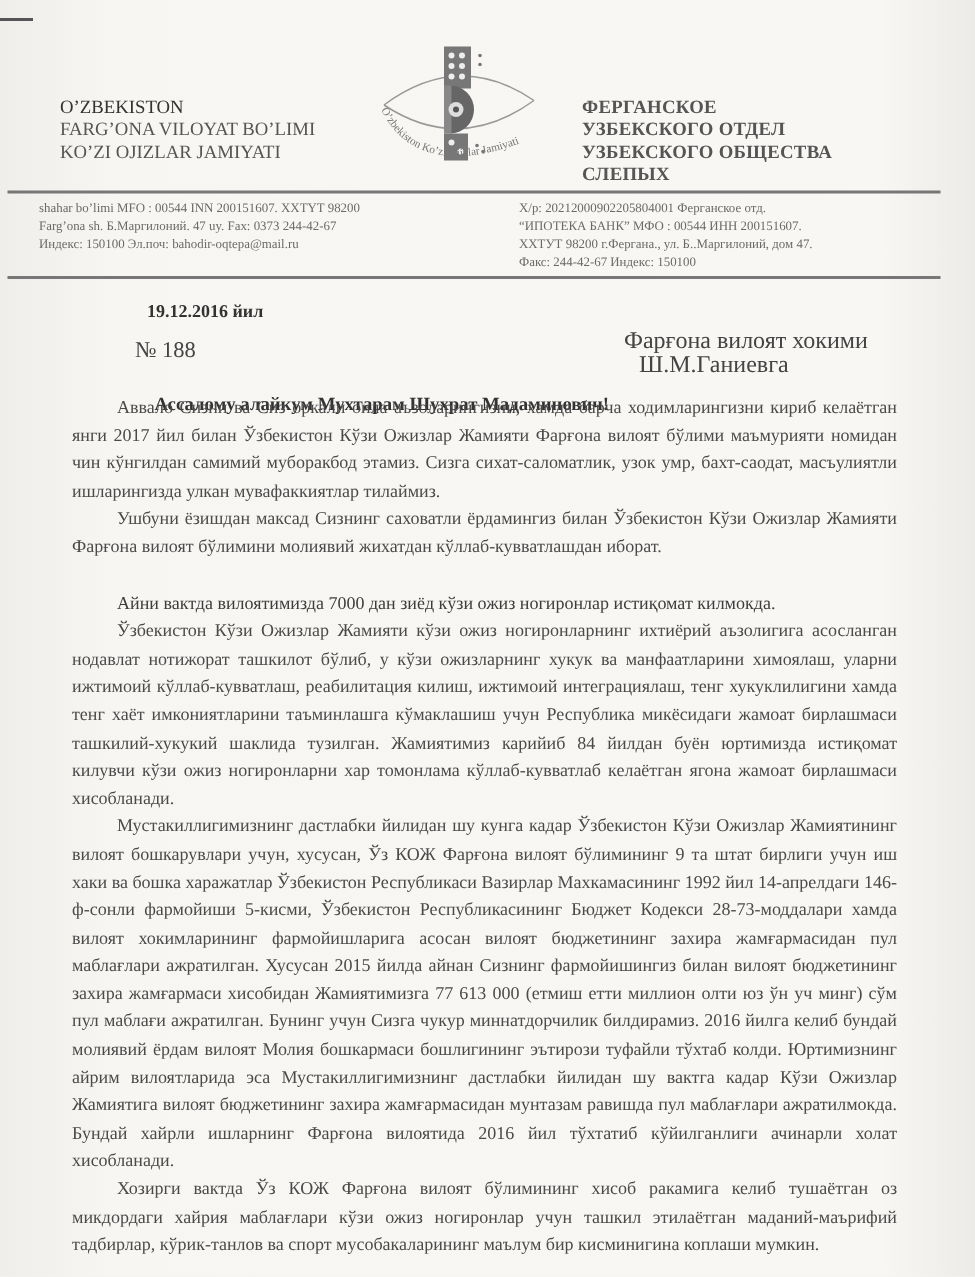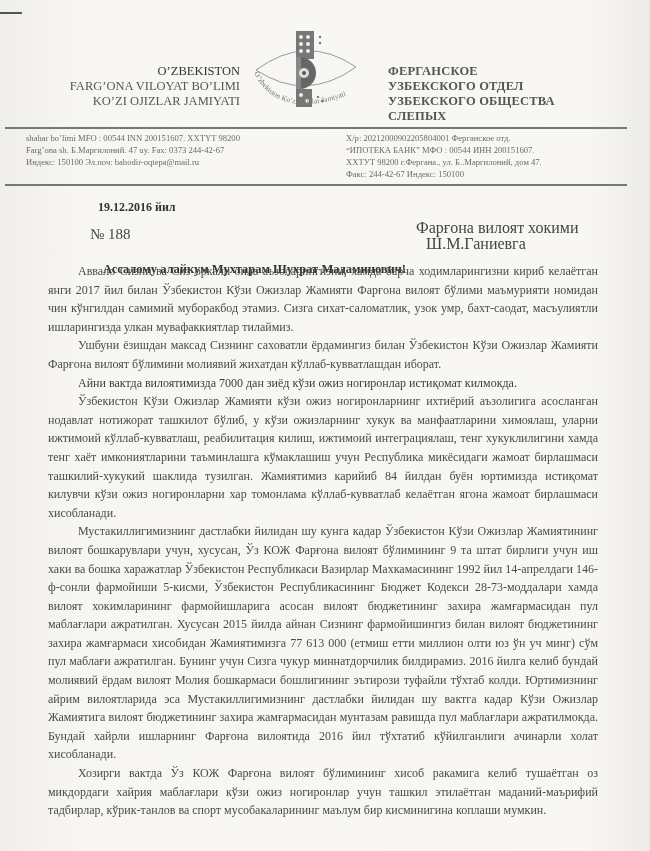--- a/index.html
+++ b/index.html
@@ -6,21 +6,21 @@
     body {
       width: 650px; height: 851px; overflow: hidden;
       background: #f4f3f0;
       font-family: "Liberation Serif", "DejaVu Serif", serif;
       color: #3a3a3a;
       position: relative;
     }
     .page { position: absolute; inset: 0; background: linear-gradient(90deg, #efeeea 0%, #f7f6f3 12%, #f8f7f4 90%, #ecebe7 100%); }
     .corner-mark { position: absolute; left: 0; top: 12px; width: 22px; height: 2px; background: #555; }
 
-    .hdr-left { position: absolute; left: 40px; top: 64px; width: 200px; text-align: right; font-size: 12.5px; line-height: 15px; color: #555; }
+    .hdr-left { position: absolute; left: 40px; top: 64px; width: 200px; text-align: left; font-size: 12.5px; line-height: 15px; color: #555; }
     .hdr-right { position: absolute; left: 388px; top: 64px; width: 200px; font-size: 12.5px; line-height: 15px; color: #555; font-weight: bold; letter-spacing: 0.2px; }
     .hdr-left .l1 { color: #333; }
 
     .logo { position: absolute; left: 248px; top: 25px; width: 120px; height: 98px; }
 
     .rule { position: absolute; left: 5px; width: 622px; height: 2px; background: #777; }
     .rule.r1 { top: 127px; }
     .rule.r2 { top: 184px; }
 
     .bank-left { position: absolute; left: 26px; top: 132px; width: 280px; font-size: 8.6px; line-height: 12px; color: #6a6a6a; white-space: nowrap; }
@@ -28,21 +28,21 @@
 
     .date { position: absolute; left: 66px; top: 200px; font-size: 12px; font-weight: bold; color: #333; margin-left: 32px; }
     .num { position: absolute; left: 90px; top: 226px; font-size: 15px; color: #444; }
     .addressee { position: absolute; left: 416px; top: 220px; font-size: 16px; line-height: 16px; color: #444; }
     .addressee .n { padding-left: 10px; }
 
     .greeting { position: absolute; left: 103px; top: 262px; font-size: 12.5px; font-weight: bold; color: #333; }
 
     .body { position: absolute; left: 48px; top: 262px; width: 550px; font-size: 12px; line-height: 18.6px; color: #4a4a4a; text-align: justify; }
     .body p { margin: 0; text-indent: 30px; }
-    .body p.strong { color: #3c3c3c; }
+    .body p.strong { color: #3c3c3c; margin-top: 19px; }
   </style>
 </head>
 <body>
 
 <div class="page">
   <div class="corner-mark"></div>
 
   <div class="hdr-left">
     <div class="l1">O’ZBEKISTON</div>
     <div>FARG’ONA VILOYAT  BO’LIMI</div>

